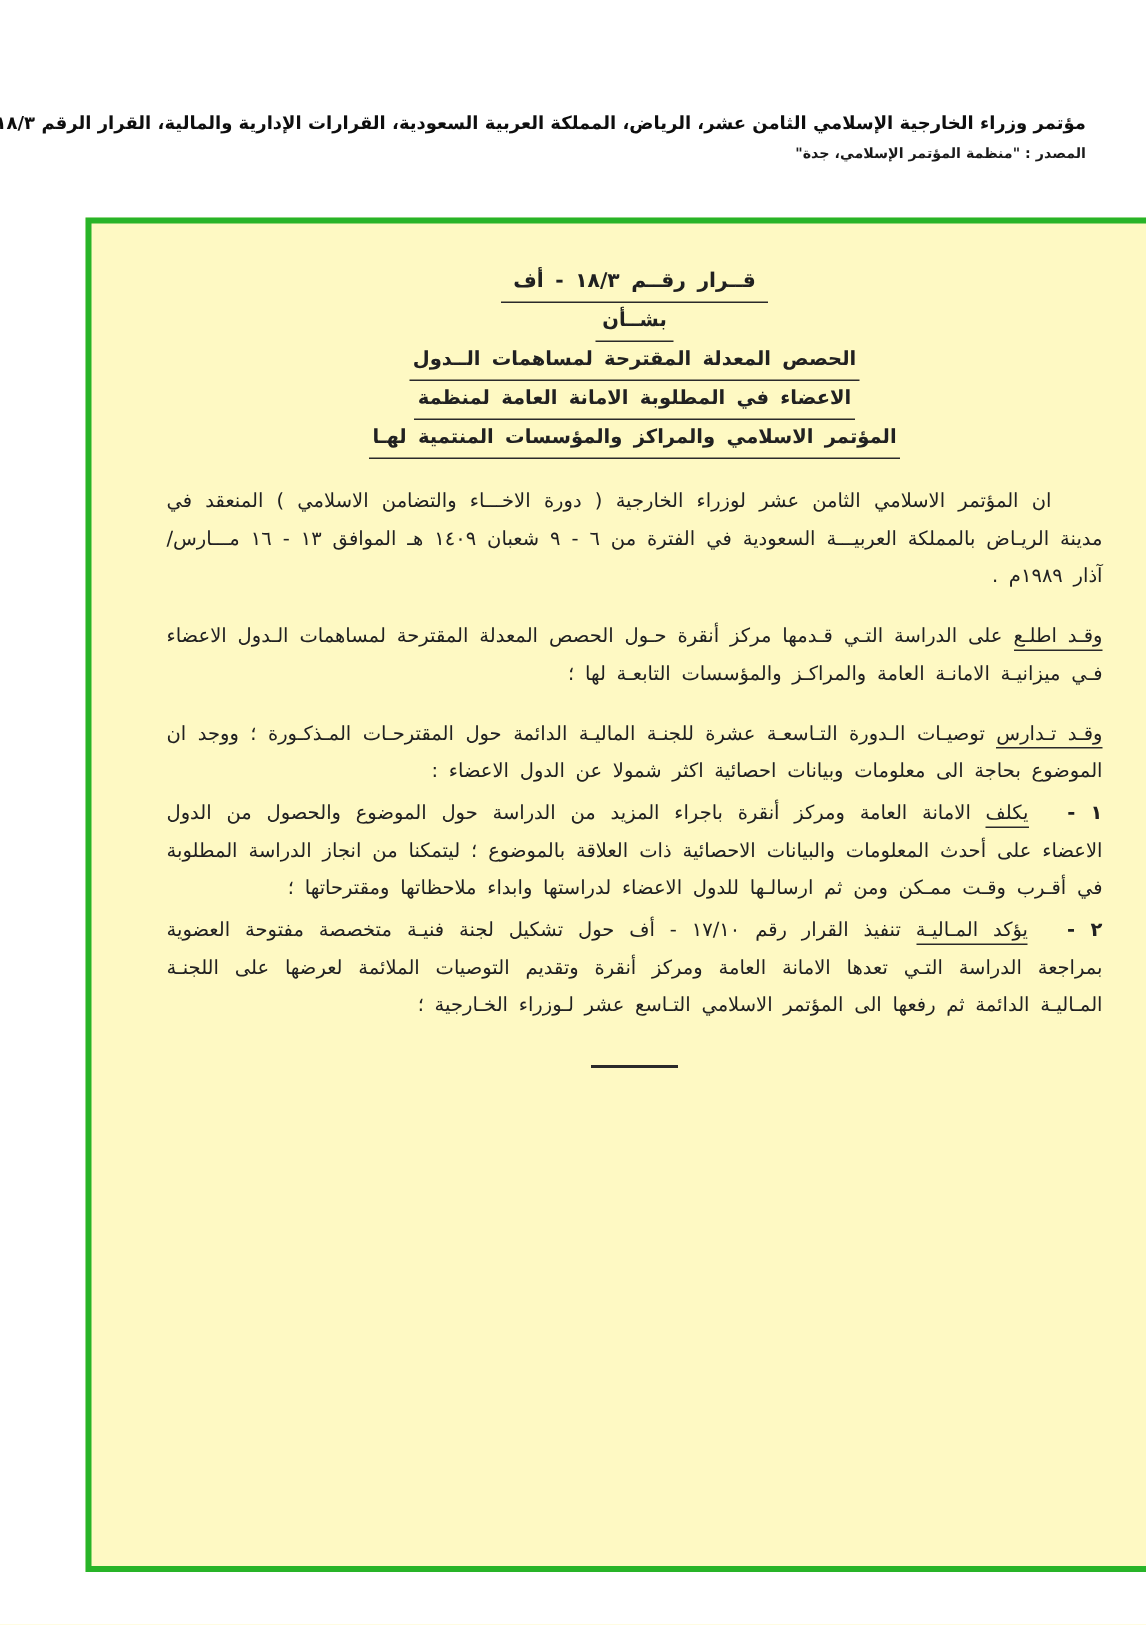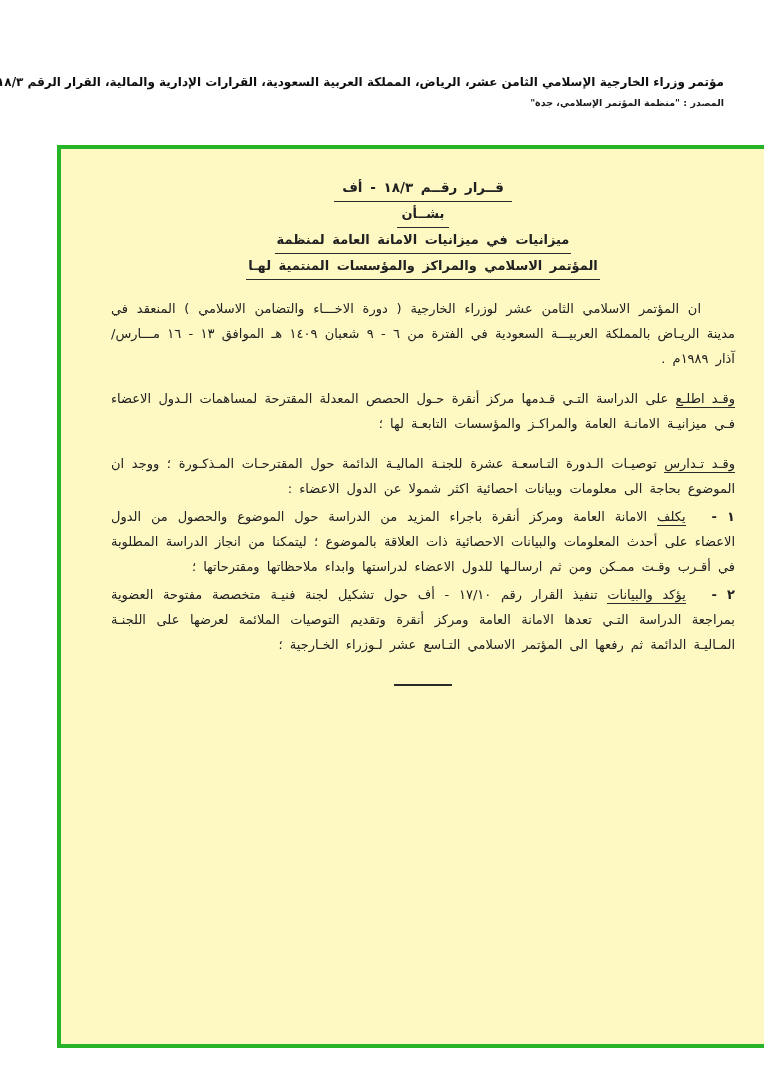--- a/index.html
+++ b/index.html
@@ -76,21 +76,24 @@
   <div class="doc">
 
     <div class="title-block">
       <div class="title-line">
         <span class="doc-title">قــرار رقــم ١٨/٣ - أف</span>
       </div>
       <div class="title-line">
         <span class="subject-word">بشــأن</span>
       </div>
       <div class="title-line">
-        <span class="subject-line">ميزانيات في ميزانيات الامانة العامة لمنظمة</span>
+        <span class="subject-line">الحصص المعدلة المقترحة لمساهمات الــدول</span>
+      </div>
+      <div class="title-line">
+        <span class="subject-line">الاعضاء في المطلوبة الامانة العامة لمنظمة</span>
       </div>
       <div class="title-line">
         <span class="subject-line">المؤتمر الاسلامي والمراكز والمؤسسات المنتمية لهـا</span>
       </div>
     </div>
 
     <p class="para intro">ان المؤتمر الاسلامي الثامن عشر لوزراء الخارجية ( دورة الاخـــاء والتضامن الاسلامي ) المنعقد في مدينة الريـاض بالمملكة العربيـــة السعودية في الفترة من ٦ - ٩ شعبان ١٤٠٩ هـ الموافق ١٣ - ١٦ مـــارس/ آذار ١٩٨٩م .</p>
 
     <p class="para">
       <span class="underline">وقـد اطلـع</span>
@@ -103,21 +106,21 @@
     </p>
 
     <div class="para item">
       <span class="item-num">١ -</span>
       <span class="underline">يكلف</span>
       <span>الامانة العامة ومركز أنقرة باجراء المزيد من الدراسة حول الموضوع والحصول من الدول الاعضاء على أحدث المعلومات والبيانات الاحصائية ذات العلاقة بالموضوع ؛ ليتمكنا من انجاز الدراسة المطلوبة في أقـرب وقـت ممـكن ومن ثم ارسالـها للدول الاعضاء لدراستها وابداء ملاحظاتها ومقترحاتها ؛</span>
     </div>
 
     <div class="para item">
       <span class="item-num">٢ -</span>
-      <span class="underline">يؤكد والبيانات</span>
+      <span class="underline">يؤكد المـاليـة</span>
       <span>تنفيذ القرار رقم ١٧/١٠ - أف حول تشكيل لجنة فنيـة متخصصة مفتوحة العضوية بمراجعة الدراسة التـي تعدها الامانة العامة ومركز أنقرة وتقديم التوصيات الملائمة لعرضها على اللجنـة المـاليـة الدائمة ثم رفعها الى المؤتمر الاسلامي التـاسع عشر لـوزراء الخـارجية ؛</span>
     </div>
 
 
     <div class="end-rule"></div>
 
   </div>
 </div>
 
 </body></html>

